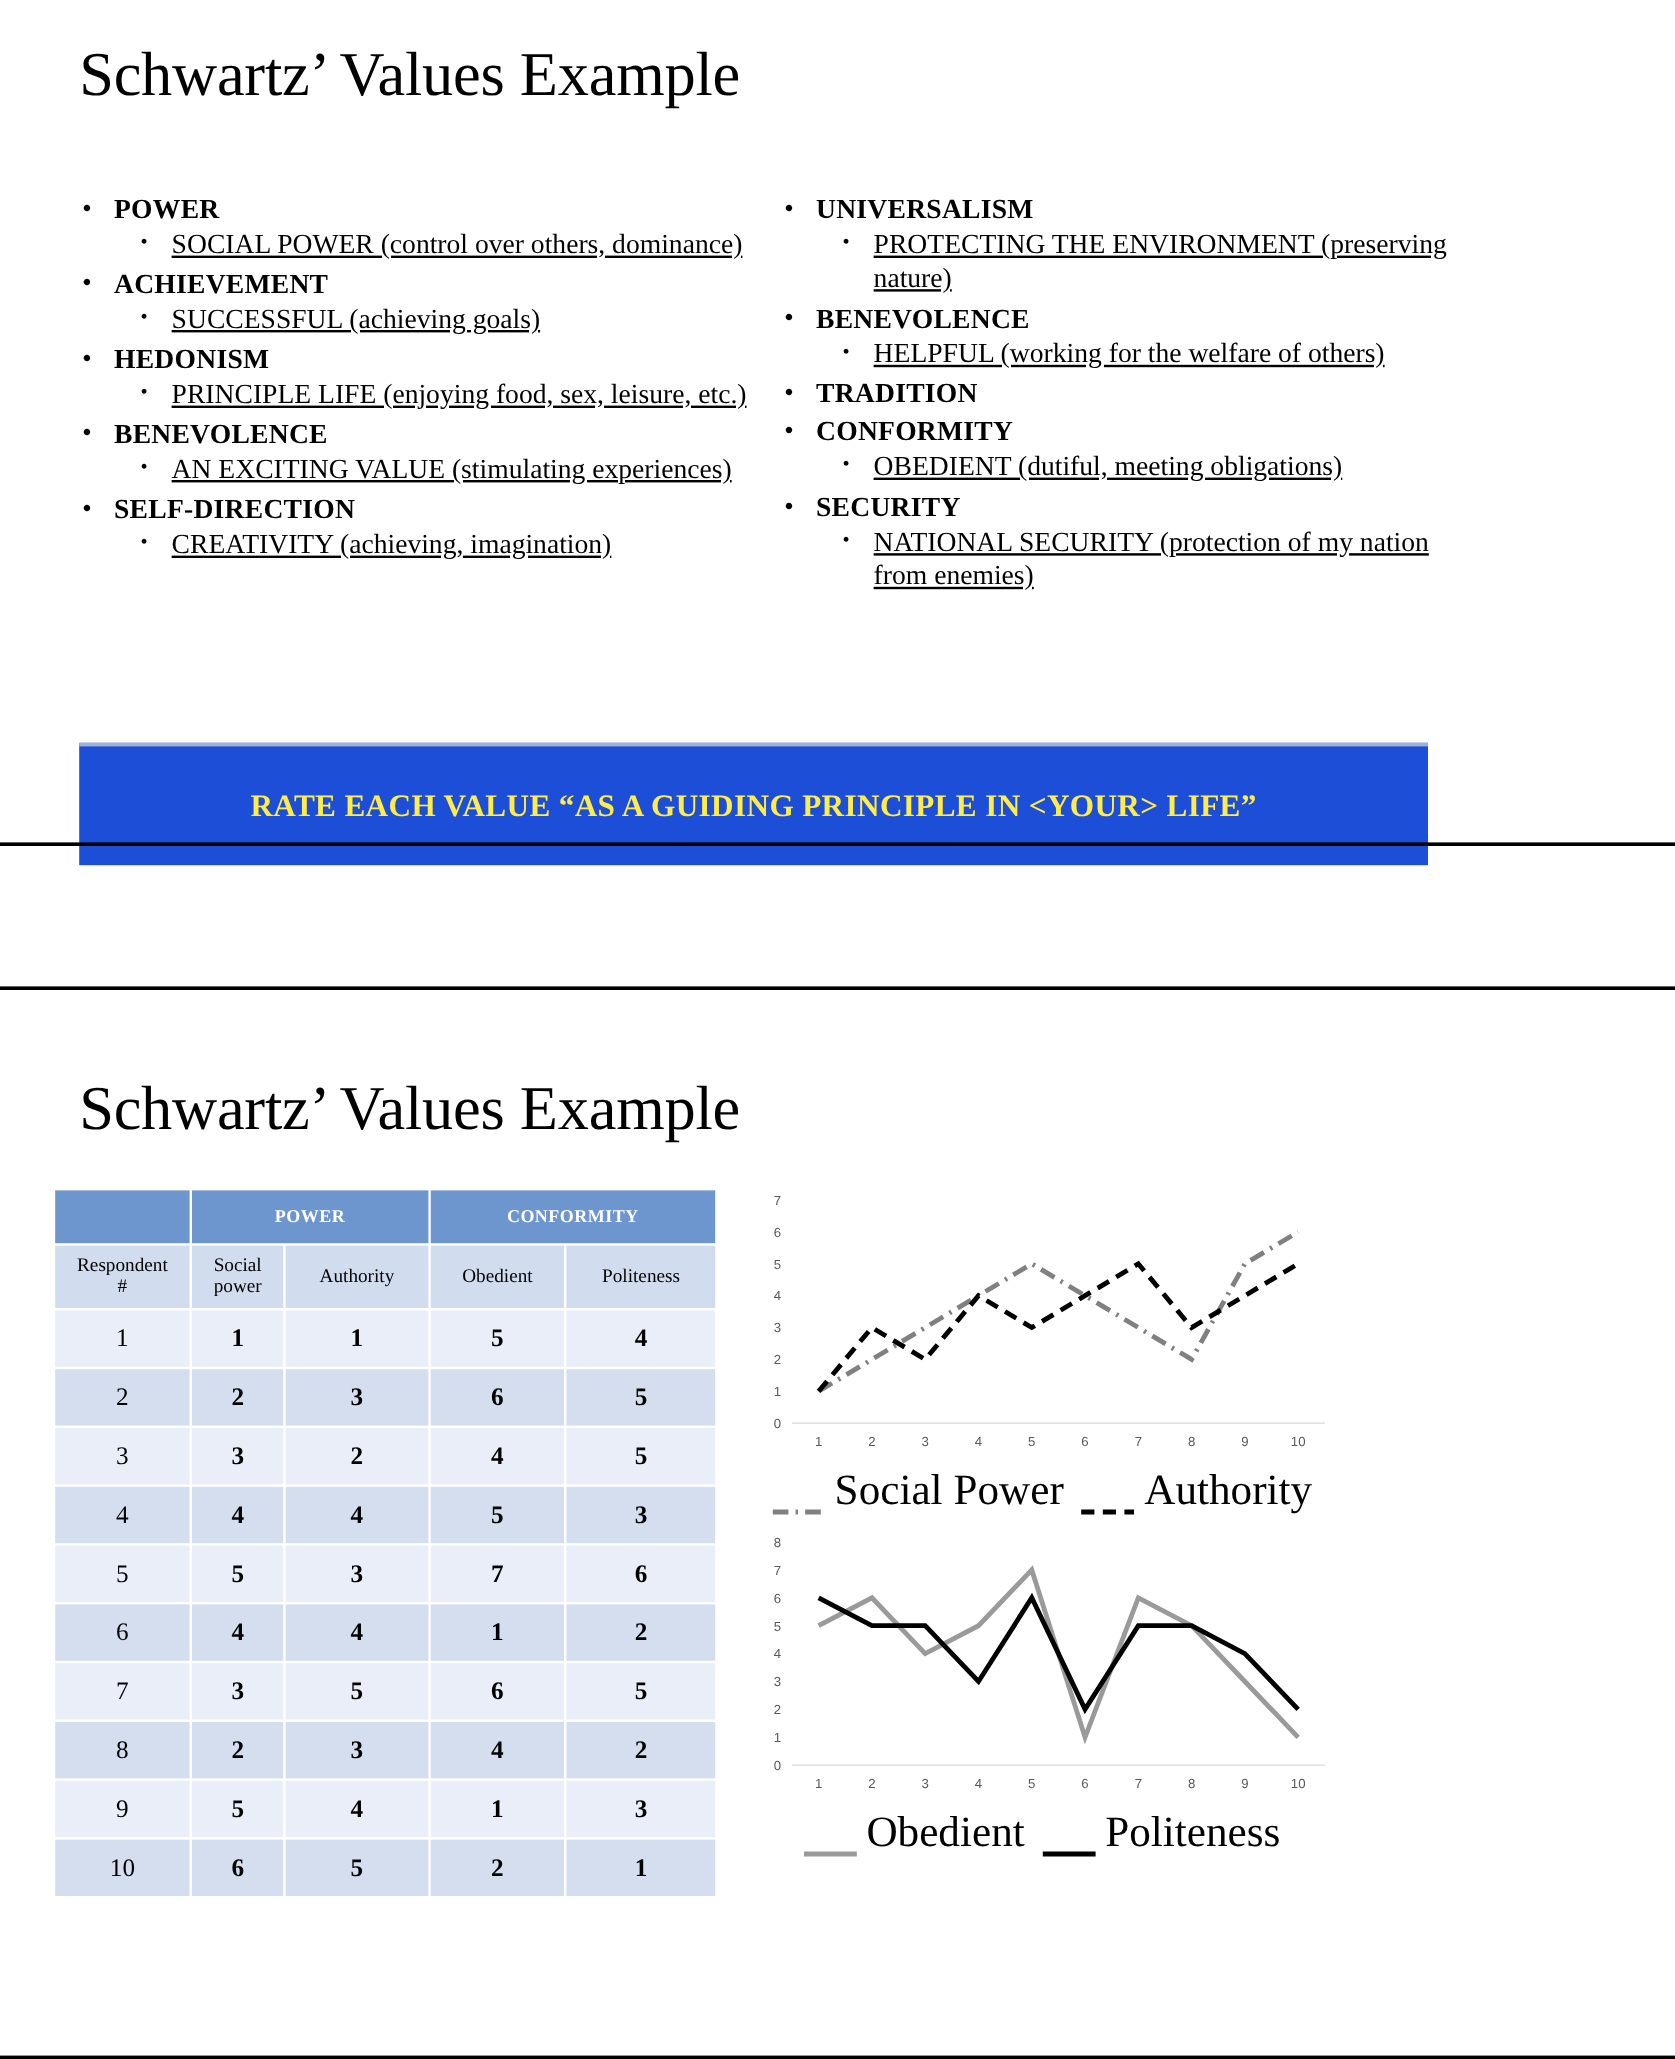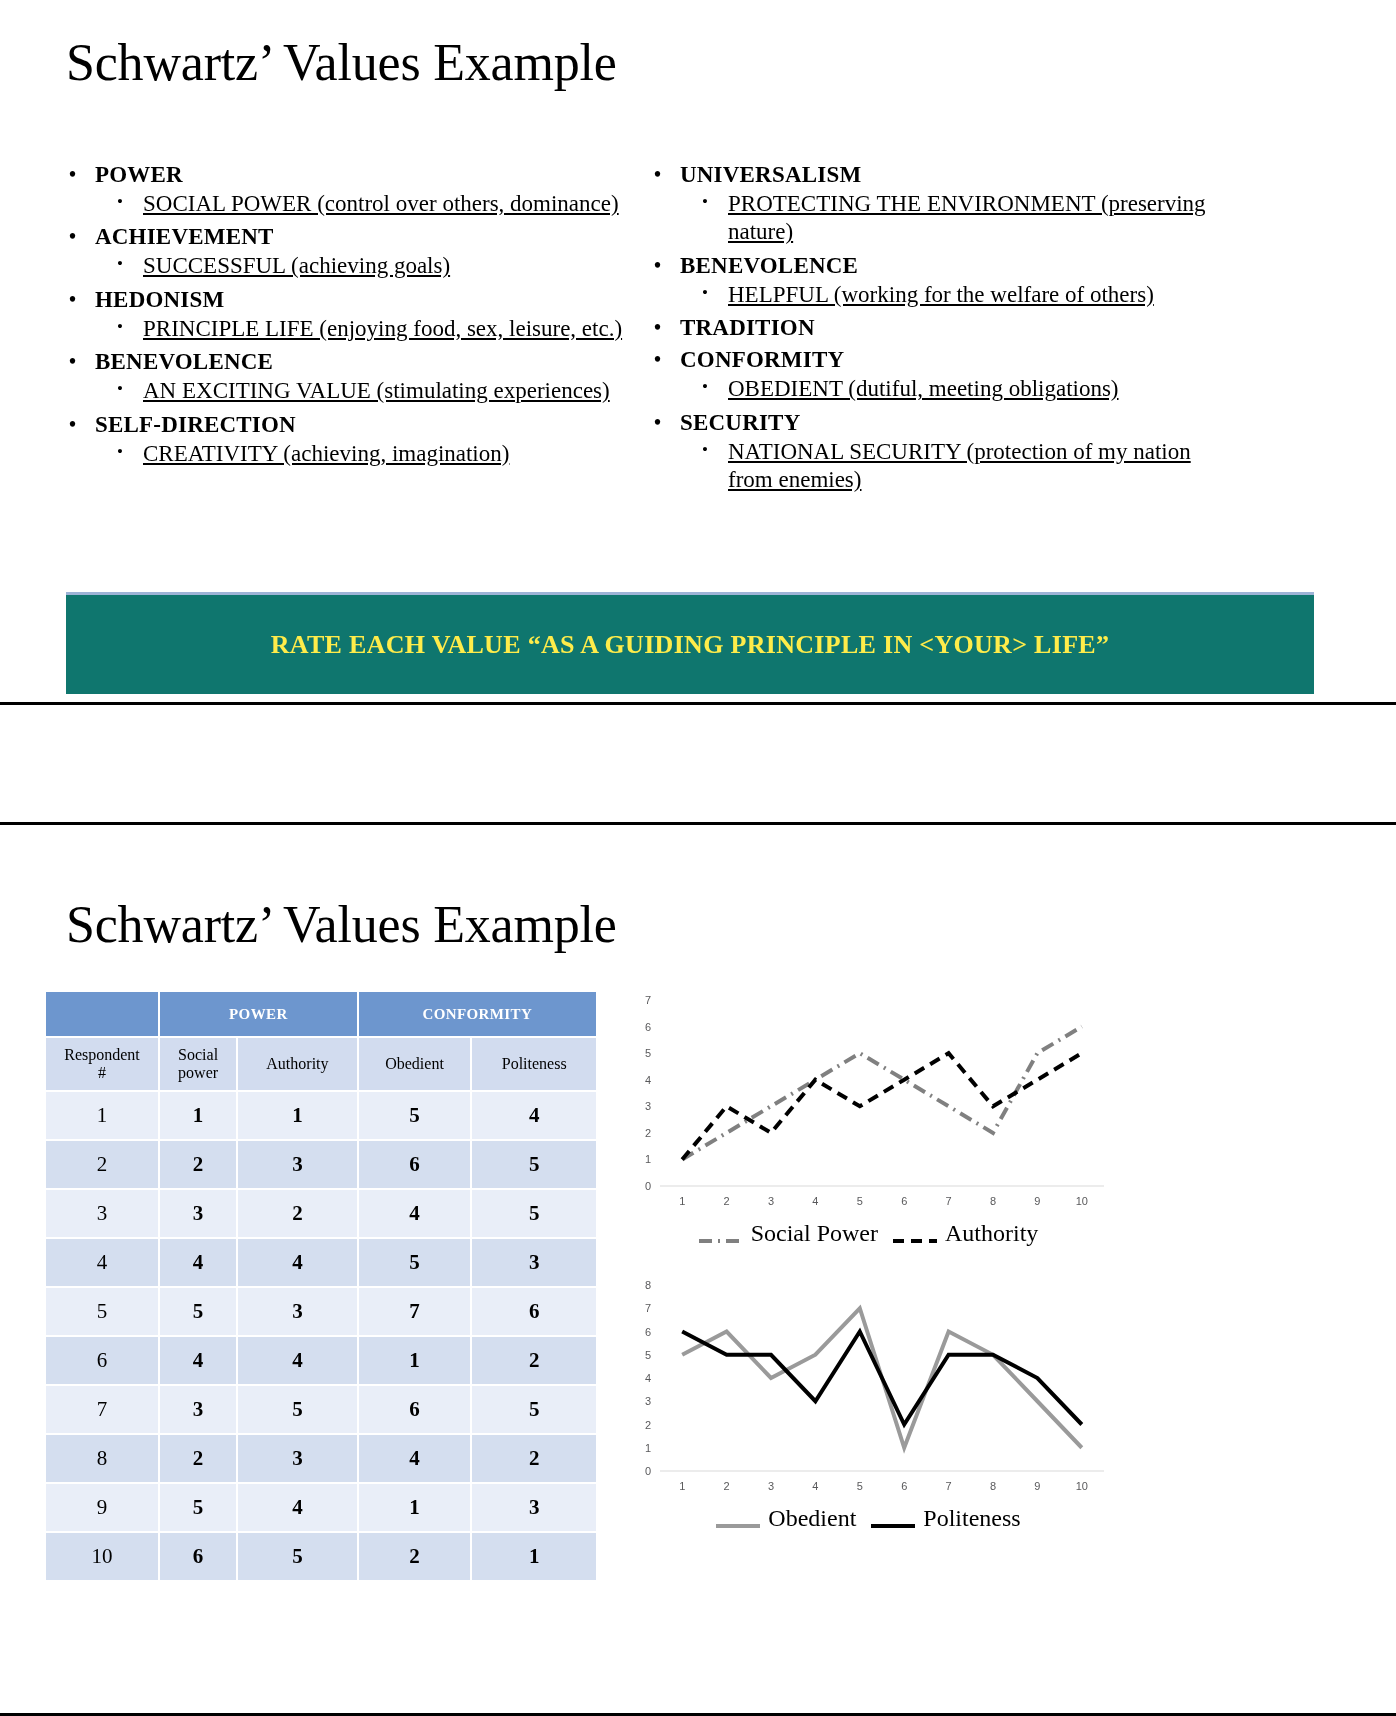--- a/index.html
+++ b/index.html
@@ -36,22 +36,22 @@
   ul.lvl2 > li{position:relative;padding-left:48px;}
   ul.lvl2 > li > .t{
     font-size:23px;line-height:1.24;font-weight:400;
     font-family:"Liberation Serif", serif;
     text-decoration:underline;
   }
   ul.lvl2 > li > .t::before{
     content:"\2022";position:absolute;left:22px;font-size:17px;line-height:1.40;
   }
   .banner{
-    position:absolute;left:66px;top:592px;width:1248px;height:99px;
-    background:#0f766e;border-top:3px solid #9db3d6;
+    position:absolute;left:66px;top:619px;width:1124px;height:99px;
+    background:#1d4ed8;border-top:3px solid #9db3d6;
     display:flex;align-items:center;justify-content:center;
   }
   .banner .btext{
     color:#ffec4a;font-weight:bold;font-size:26px;letter-spacing:0.3px;
     font-family:"Liberation Serif", serif;text-align:center;
   }
   .sep{position:absolute;left:0;width:1396px;height:0;border-top:3px solid #000;}
   #sep1{top:702px;}
   #sep2{top:822px;}
 
@@ -80,21 +80,21 @@
   .drow-b td{background:#d4deef;}
   .vtable td.idx{font-size:21px;font-weight:400;height:47px;}
   .vtable td.val{font-size:21px;font-weight:bold;height:47px;}
 
   .chart-wrap{position:absolute;left:618px;}
   #chart-top{top:165px;width:500px;height:290px;}
   #chart-bot{top:450px;width:500px;height:290px;}
   .chart-svg{display:block;}
   .legend{
     display:flex;align-items:center;justify-content:center;gap:14px;
-    font-size:24px;font-family:"Liberation Serif", serif;
+    font-size:36px;font-family:"Liberation Serif", serif;
   }
   .legend .item{display:flex;align-items:center;gap:7px;}
   .legend .swatch{display:inline-block;width:46px;height:14px;}
   .bottomedge{position:absolute;left:0;top:1713px;width:1396px;border-top:3px solid #000;}
 </style>
 </head>
 <body>
 
 <div class="slide" id="slide1">
   <div class="s1-title">Schwartz’ Values Example</div>

